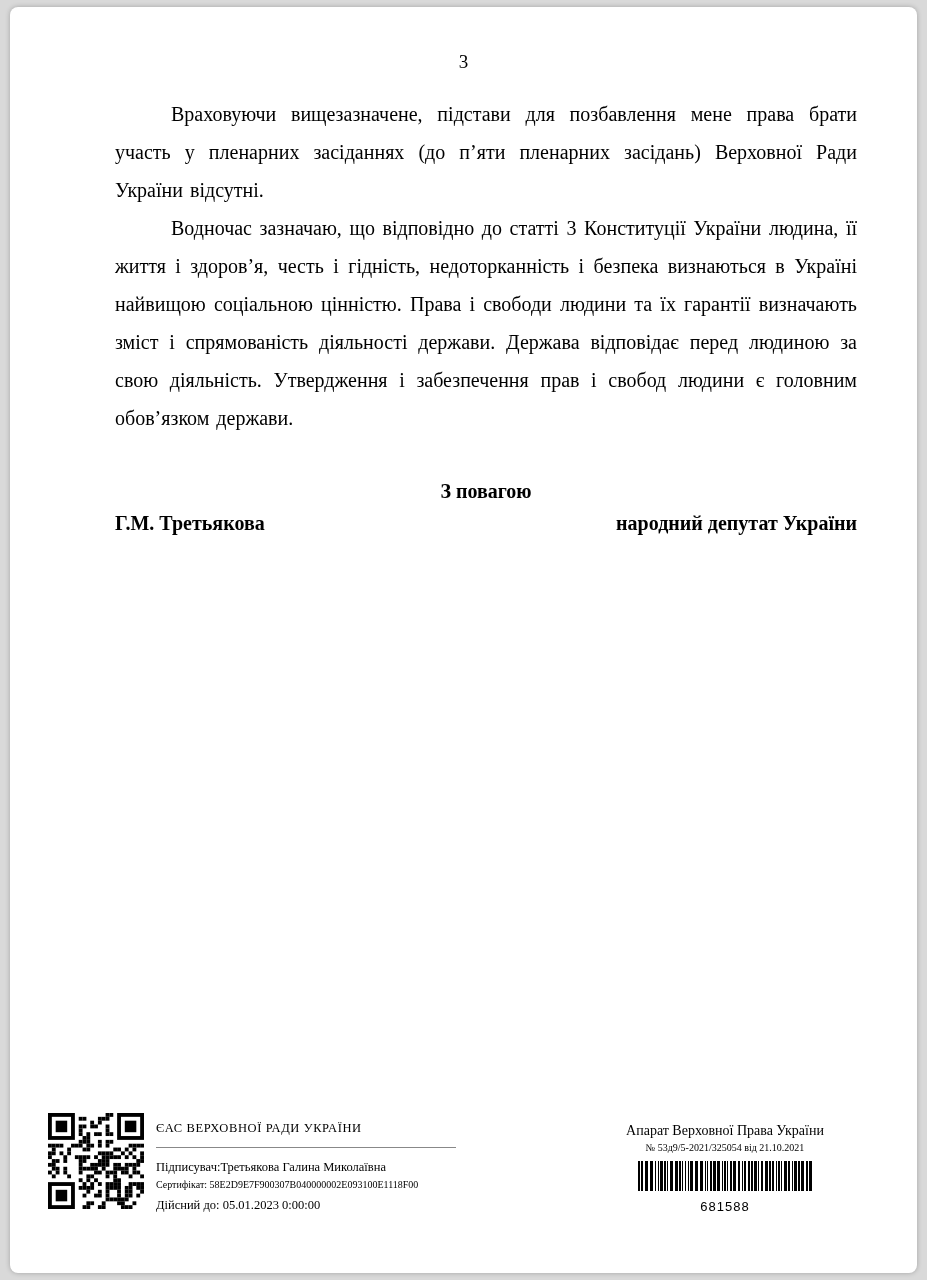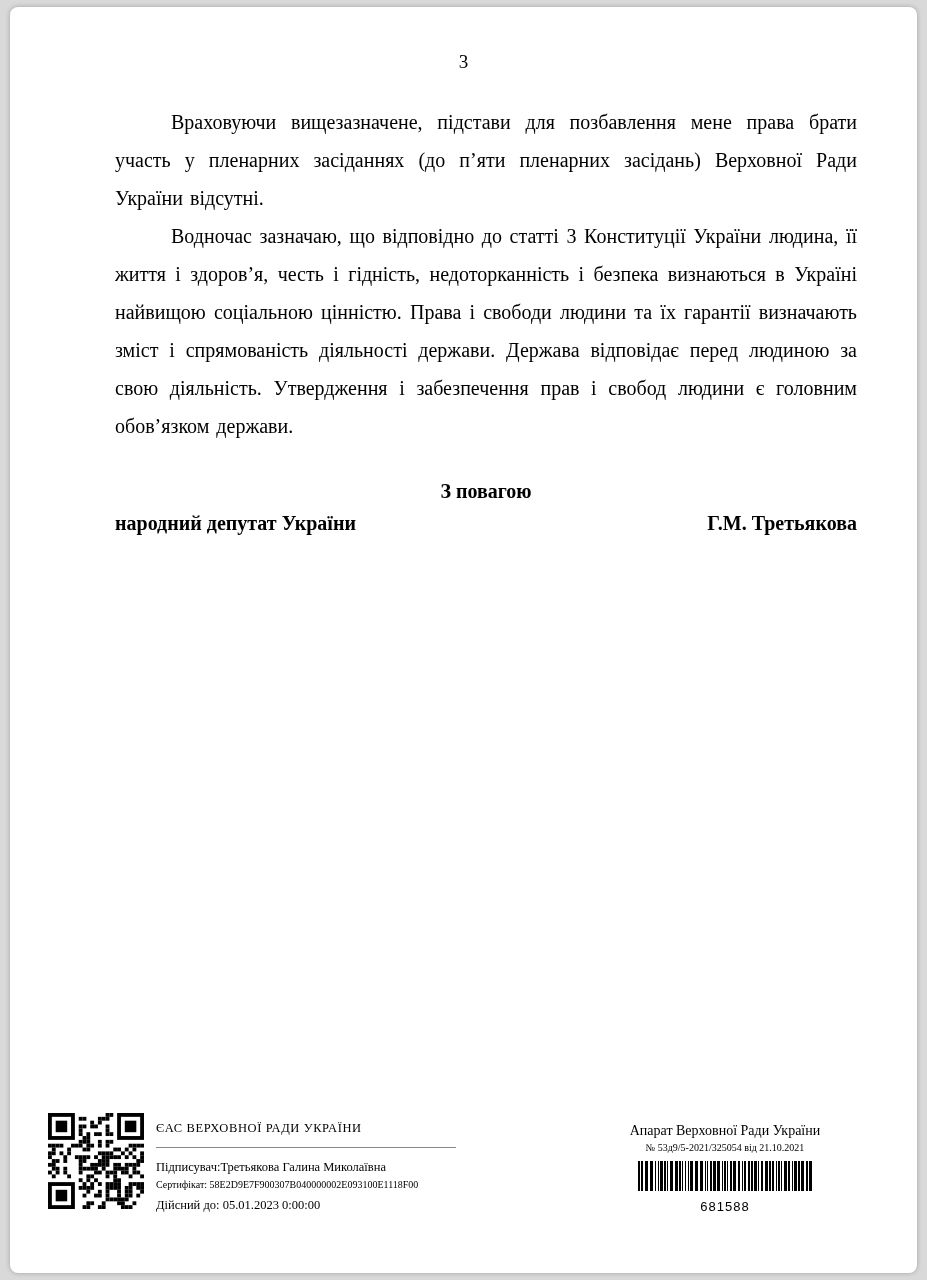--- a/index.html
+++ b/index.html
@@ -25,21 +25,21 @@
   .page-number {
     position: absolute;
     top: 44px;
     left: 0;
     width: 100%;
     text-align: center;
     font-size: 19px;
   }
   .content {
     position: absolute;
-    top: 96px;
+    top: 88px;
     left: 105px;
     width: 742px;
   }
   .content p {
     margin: 0;
     font-size: 20px;
     line-height: 38px;
     text-align: justify;
     text-indent: 56px;
     word-spacing: 2px;
@@ -118,22 +118,22 @@
   <div class="page-number">3</div>
 
   <div class="content">
     <p>Враховуючи вищезазначене, підстави для позбавлення мене права брати участь у пленарних засіданнях (до п’яти пленарних засідань) Верховної Ради України відсутні.</p>
     <p>Водночас зазначаю, що відповідно до статті 3 Конституції України людина, її життя і здоров’я, честь і гідність, недоторканність і безпека визнаються в Україні найвищою соціальною цінністю. Права і свободи людини та їх гарантії визначають зміст і спрямованість діяльності держави. Держава відповідає перед людиною за свою діяльність. Утвердження і забезпечення прав і свобод людини є головним обов’язком держави.</p>
   </div>
 
   <div class="signature">
     <div>З повагою</div>
     <div class="signature-row">
+      <span>Г.М. Третьякова</span>
       <span>народний депутат України</span>
-      <span>Г.М. Третьякова</span>
     </div>
   </div>
 
   <div class="footer">
 
     <svg class="qr" id="qr" viewBox="0 0 25 25">
         <rect x="15" y="0" width="1" height="1" fill="#000"></rect>
         <rect x="16" y="0" width="1" height="1" fill="#000"></rect>
         <rect x="8" y="1" width="1" height="1" fill="#000"></rect>
         <rect x="9" y="1" width="1" height="1" fill="#000"></rect>
@@ -346,21 +346,21 @@
 
     <div class="footer-left">
       <div class="eas-label">ЄАС ВЕРХОВНОЇ РАДИ УКРАЇНИ</div>
       <hr class="footer-divider">
       <div class="signer-line">Підписувач:Третьякова Галина Миколаївна</div>
       <div class="certificate-line">Сертифікат: 58E2D9E7F900307B040000002E093100E1118F00</div>
       <div class="validity-line">Дійсний до: 05.01.2023 0:00:00</div>
     </div>
 
     <div class="footer-right">
-      <div class="org-line">Апарат Верховної Ради України</div>
+      <div class="org-line">Апарат Верховної Права України</div>
       <div class="reg-line">№ 53д9/5-2021/325054 від 21.10.2021</div>
       <div class="barcode-wrap">
         <svg class="barcode" id="barcode" width="178" height="30">
             <rect x="2" y="0" width="2" height="30" fill="#000"></rect>
             <rect x="5" y="0" width="2" height="30" fill="#000"></rect>
             <rect x="9" y="0" width="3" height="30" fill="#000"></rect>
             <rect x="14" y="0" width="3" height="30" fill="#000"></rect>
             <rect x="19" y="0" width="1" height="30" fill="#000"></rect>
             <rect x="22" y="0" width="1" height="30" fill="#000"></rect>
             <rect x="24" y="0" width="3" height="30" fill="#000"></rect>

